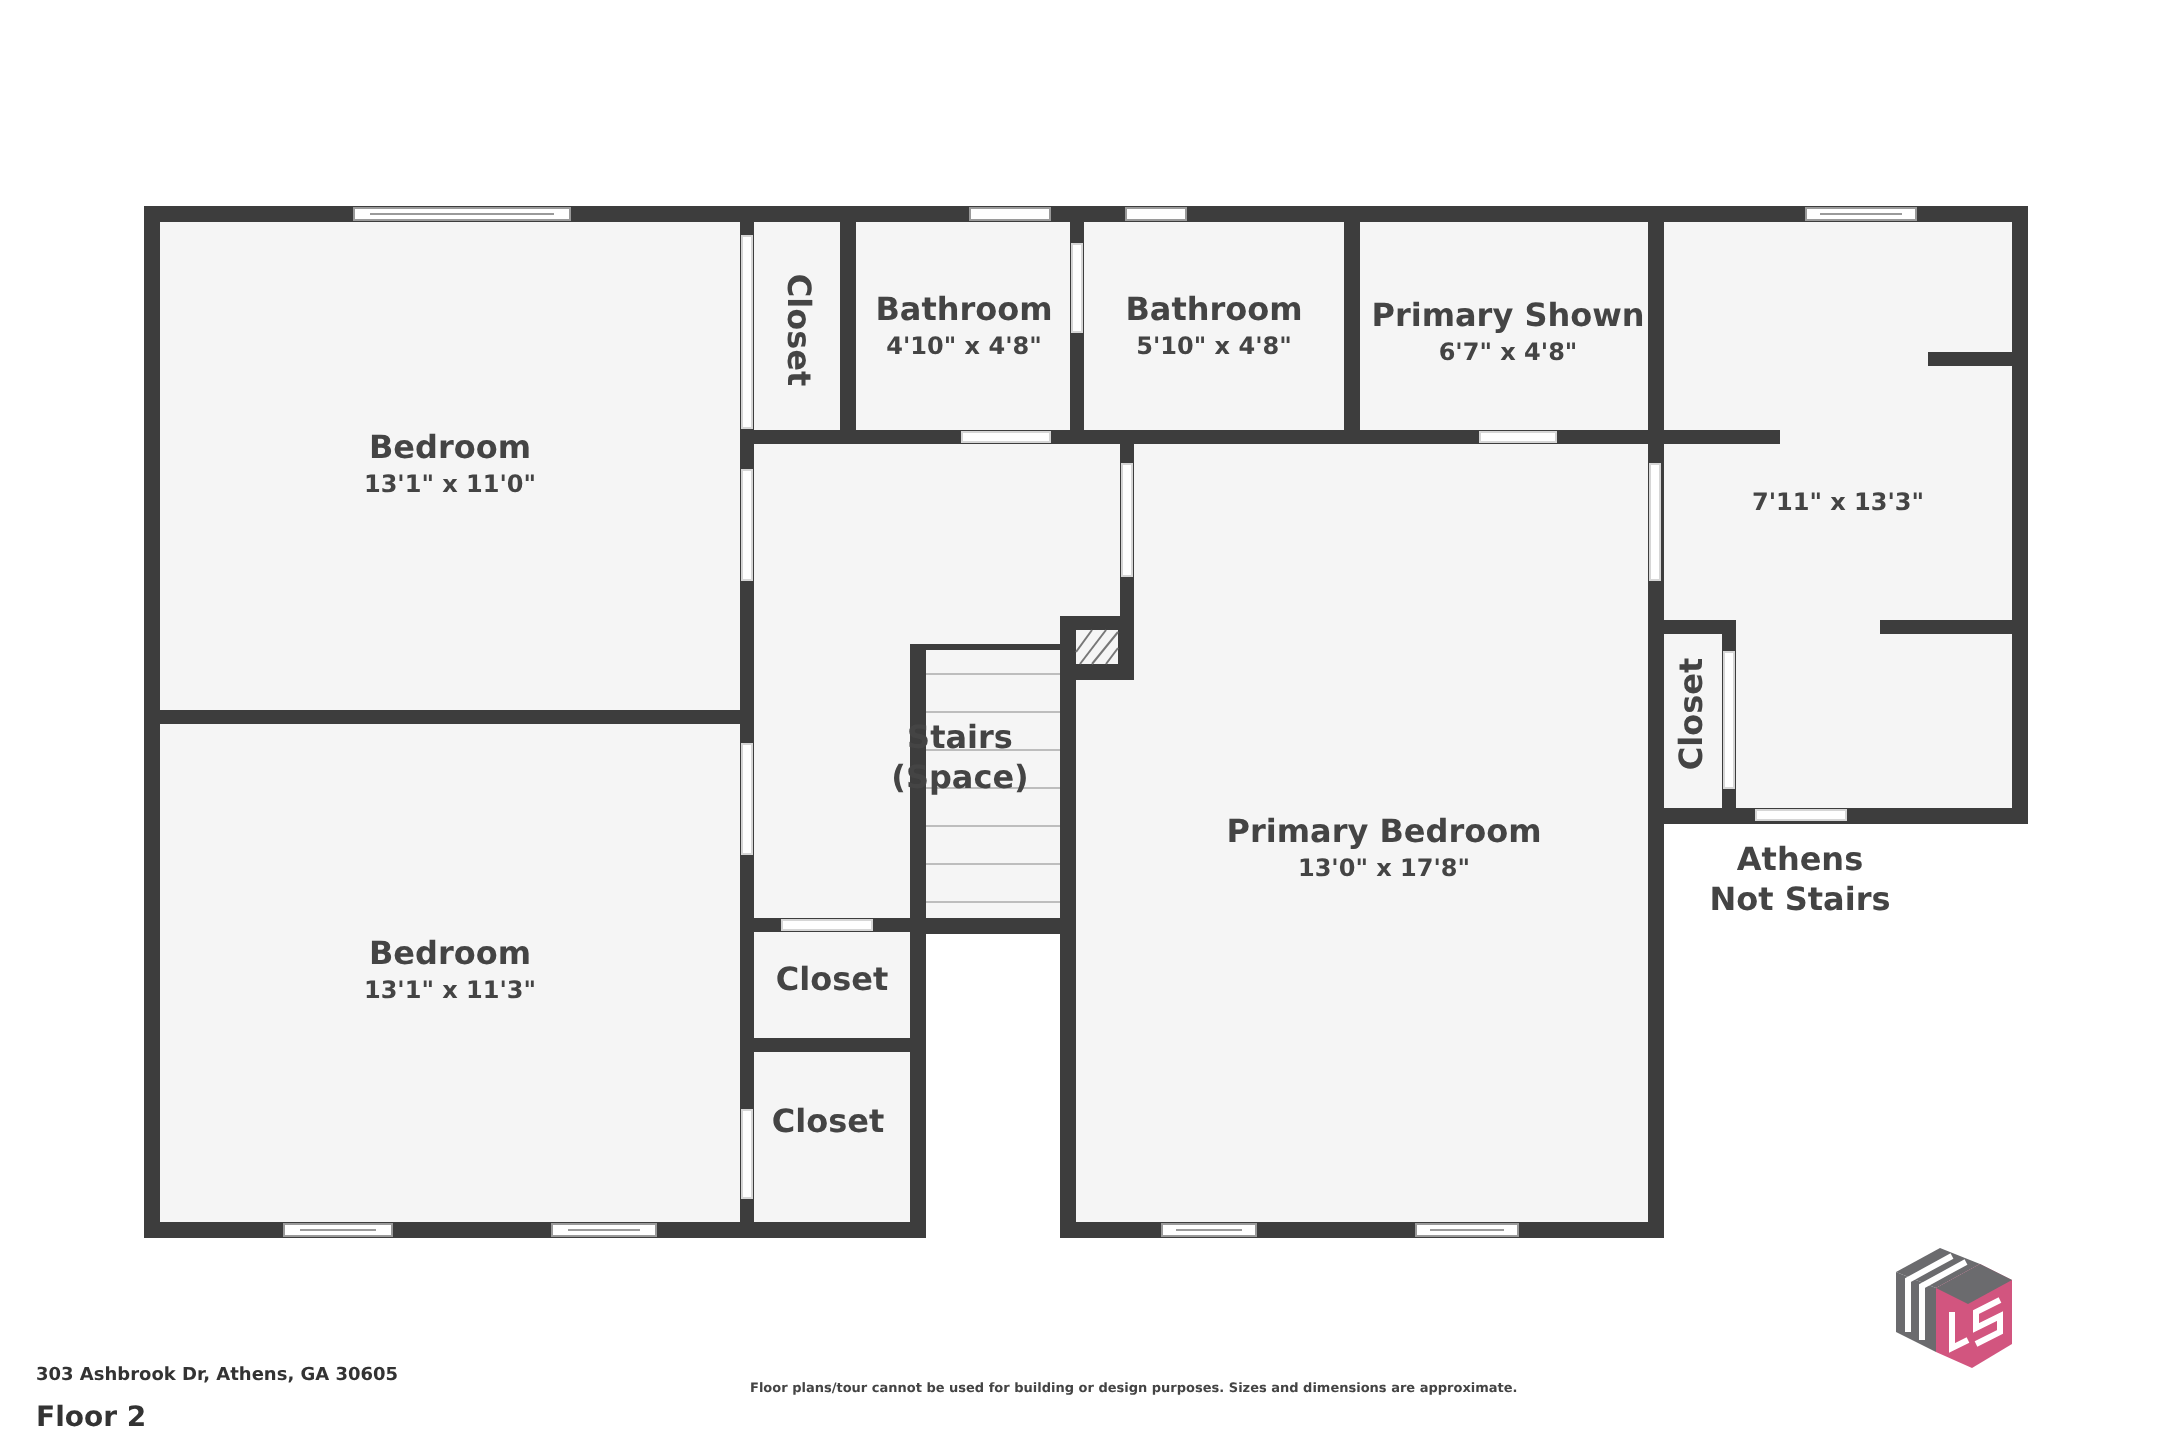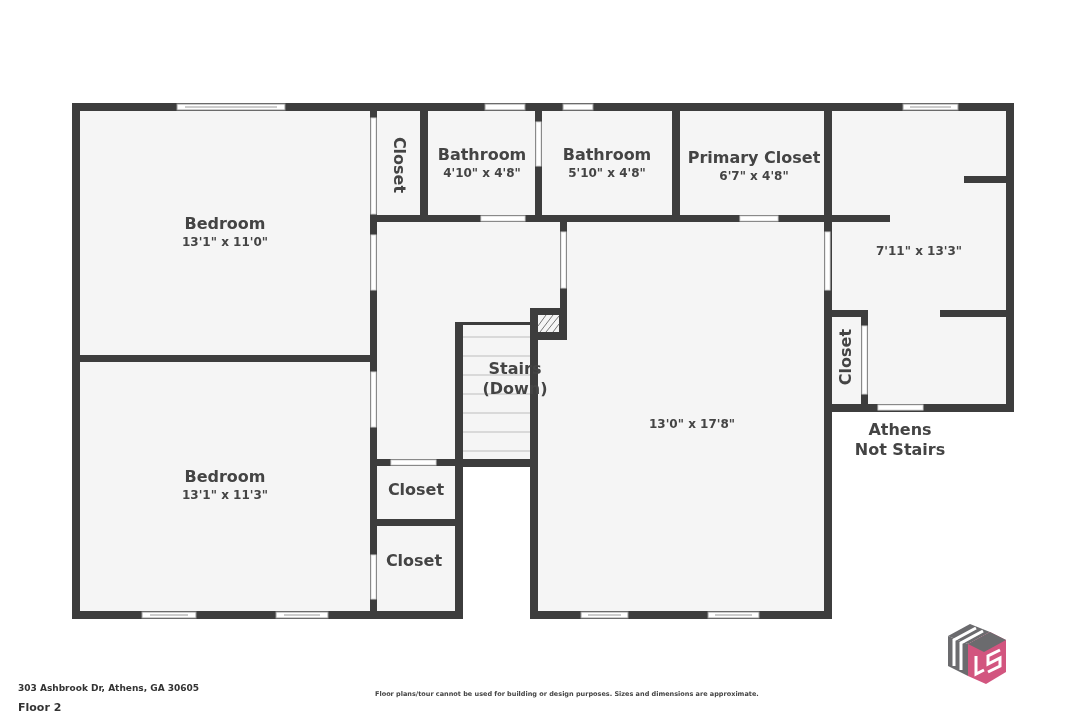--- a/index.html
+++ b/index.html
@@ -4,21 +4,21 @@
 <style>
   html,body{margin:0;padding:0;background:#ffffff;}
   body{width:1086px;height:724px;position:relative;overflow:hidden;font-family:"DejaVu Sans","Liberation Sans",sans-serif;color:#444;}
   #plan{position:absolute;left:0;top:0;}
   .lbl{position:absolute;text-align:center;transform:translate(-50%,-50%);white-space:nowrap;color:#444;}
   .lbl .name{font-weight:bold;font-size:16px;line-height:20px;display:block;}
   .lbl .dim{font-weight:bold;font-size:12px;line-height:16px;display:block;}
   .vert{transform:translate(-50%,-50%) rotate(90deg);}
   .vert-ccw{transform:translate(-50%,-50%) rotate(-90deg);}
   .footer-addr{position:absolute;left:18px;top:683px;font-size:9px;font-weight:bold;color:#333;}
-  .footer-floor{position:absolute;left:18px;top:701px;font-size:11px;font-weight:bold;color:#333;}
+  .footer-floor{position:absolute;left:18px;top:701px;font-size:14px;font-weight:bold;color:#333;}
   .disclaimer{position:absolute;left:375px;top:690px;font-size:6.5px;font-weight:bold;color:#444;}
   .logo{position:absolute;left:946px;top:616px;width:62px;height:70px;}
 </style>
 </head>
 <body>
 
 <svg id="plan" width="1086" height="724" viewBox="0 0 1086 724">
 
   <g fill="#f5f5f5">
     <rect x="76" y="107" width="934" height="508"></rect>
@@ -146,34 +146,35 @@
 </div>
 <div class="lbl" style="left:482px;top:163px;">
   <span class="name">Bathroom</span>
   <span class="dim">4'10" x 4'8"</span>
 </div>
 <div class="lbl" style="left:607px;top:163px;">
   <span class="name">Bathroom</span>
   <span class="dim">5'10" x 4'8"</span>
 </div>
 <div class="lbl" style="left:754px;top:166px;">
-  <span class="name">Primary Closet</span>
+  <span class="name">Primary Shown</span>
   <span class="dim">6'7" x 4'8"</span>
 </div>
 <div class="lbl" style="left:919px;top:251px;">
   <span class="dim">7'11" x 13'3"</span>
 </div>
 <div class="lbl vert-ccw" style="left:846px;top:357px;">
   <span class="name">Closet</span>
 </div>
-<div class="lbl" style="left:515px;top:379px;">
+<div class="lbl" style="left:480px;top:379px;">
   <span class="name">Stairs</span>
-  <span class="name">(Down)</span>
+  <span class="name">(Space)</span>
 </div>
 <div class="lbl" style="left:692px;top:424px;">
+  <span class="name">Primary Bedroom</span>
   <span class="dim">13'0" x 17'8"</span>
 </div>
 <div class="lbl" style="left:416px;top:490px;">
   <span class="name">Closet</span>
 </div>
 <div class="lbl" style="left:414px;top:561px;">
   <span class="name">Closet</span>
 </div>
 <div class="lbl" style="left:900px;top:440px;">
   <span class="name">Athens</span>

